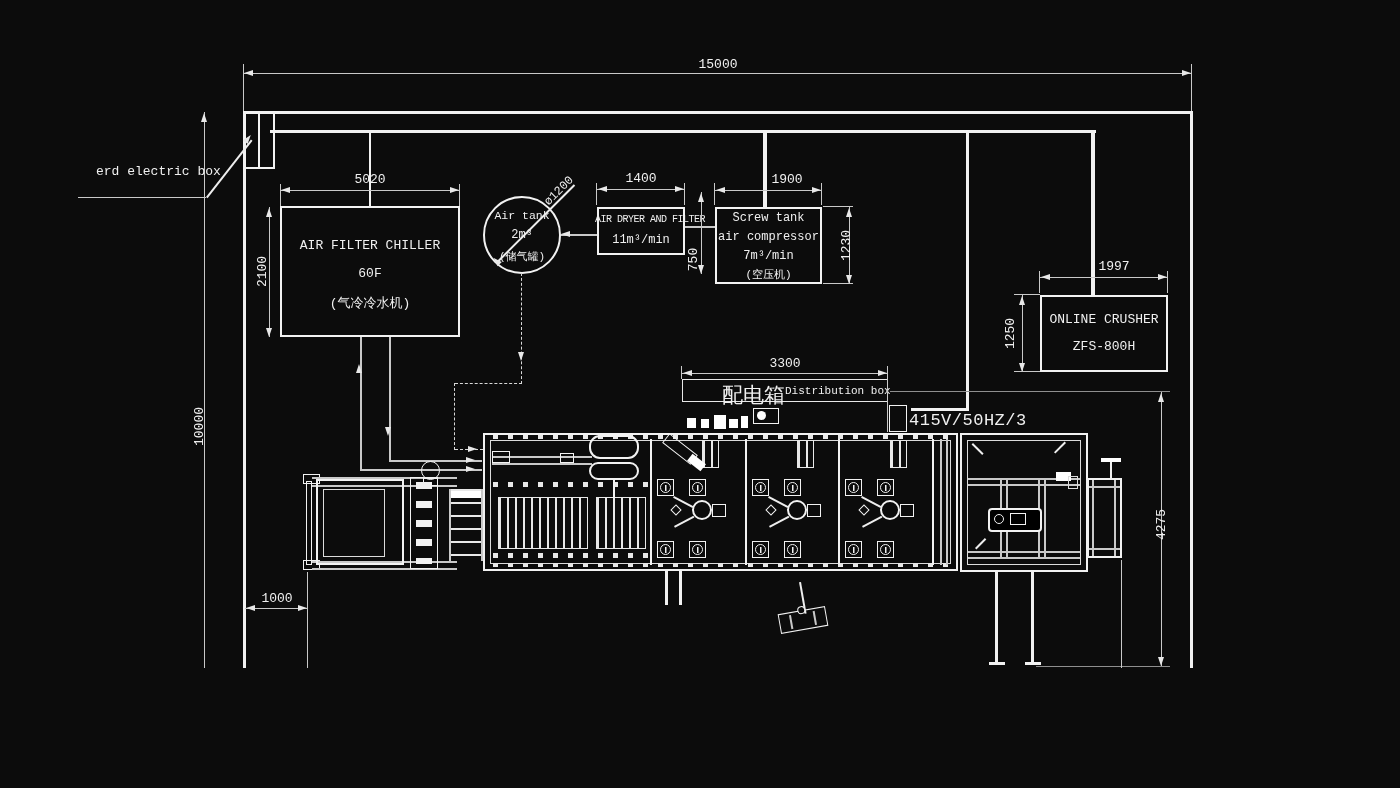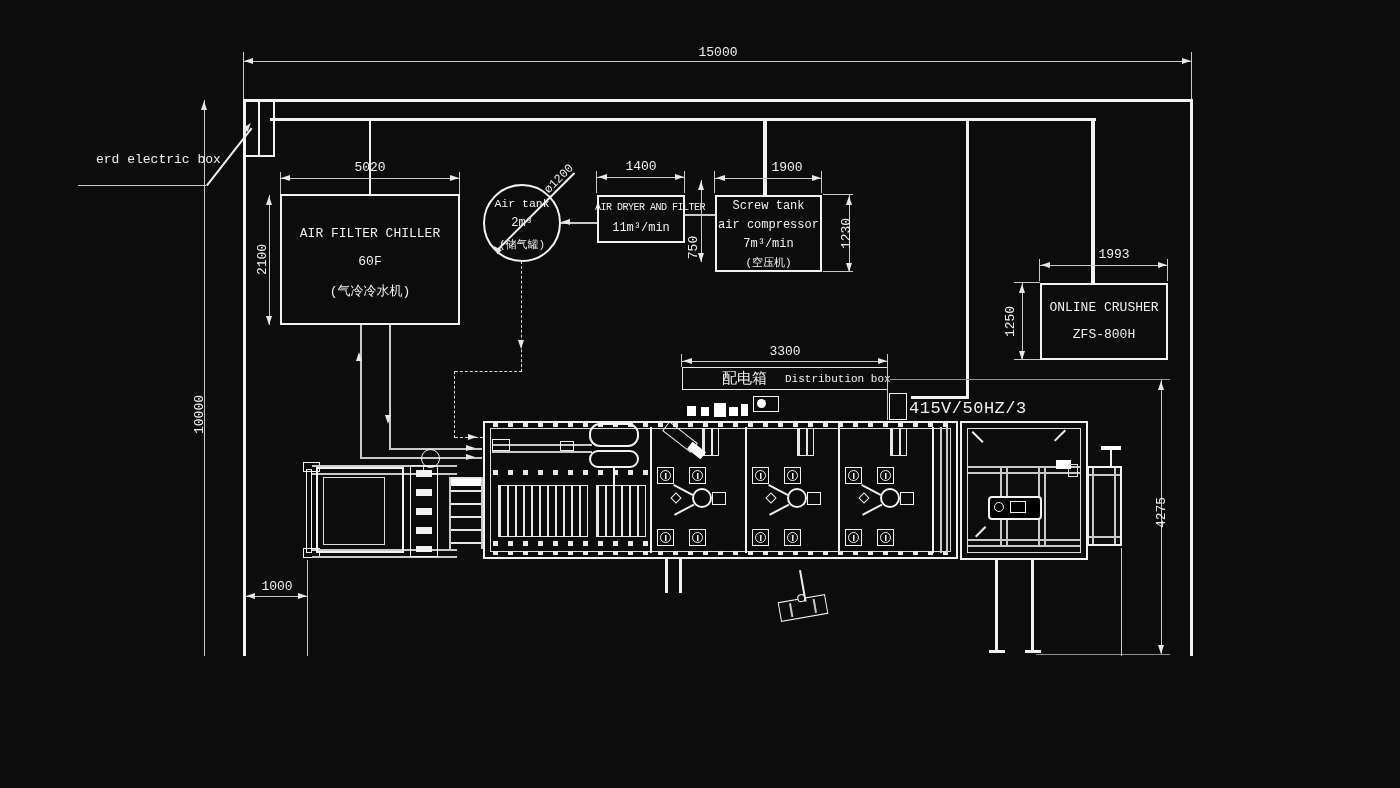--- a/index.html
+++ b/index.html
@@ -1,17 +1,17 @@
 <!DOCTYPE html>
 <html><head>
 <meta charset="utf-8">
 <style>
   html,body{margin:0;padding:0;background:#0c0c0c;}
   .canvas{position:relative;width:1400px;height:656px;background:#0c0c0c;overflow:hidden;
-          font-family:"Liberation Mono","DejaVu Sans Mono",monospace;color:#f0f0f0;}
+          font-family:"Liberation Mono","DejaVu Sans Mono",monospace;color:#f0f0f0;margin-top:12px;}
   .l{position:absolute;background:#f2f2f2;}
   .dl{position:absolute;background:#c9c9c9;}         
   .b{position:absolute;border:2px solid #f2f2f2;box-sizing:border-box;background:transparent;}
   .b1{position:absolute;border:1px solid #dcdcdc;box-sizing:border-box;}
   .b15{position:absolute;border:1.5px solid #f2f2f2;box-sizing:border-box;}
   .t{position:absolute;white-space:nowrap;font-size:13px;color:#f0f0f0;}
   .tc{text-align:center;}
   .vt{position:absolute;font-size:13px;text-align:center;transform:rotate(-90deg);transform-origin:center;white-space:nowrap;}
   .ar{position:absolute;width:0;height:0;border:solid transparent;}
   .ar-l{border-width:3px 9px 3px 0;border-right-color:#e8e8e8;}
@@ -147,30 +147,30 @@
   <div class="vt" style="left:821px;top:226px;width:50px">1230</div>
 
   <div class="b" style="left:1040px;top:283px;width:128px;height:77px"></div>
   <div class="t tc" style="left:1040px;top:300px;width:128px">ONLINE CRUSHER</div>
   <div class="t tc" style="left:1040px;top:327px;width:128px">ZFS-800H</div>
   <div class="dl" style="left:1040px;top:265px;width:128px;height:1px"></div>
   <div class="ar ar-l" style="left:1041px;top:262px"></div>
   <div class="ar ar-r" style="left:1158px;top:262px"></div>
   <div class="dl" style="left:1039px;top:259px;width:1px;height:22px"></div>
   <div class="dl" style="left:1167px;top:259px;width:1px;height:22px"></div>
-  <div class="t tc" style="left:1084px;top:247px;width:60px">1993</div>
+  <div class="t tc" style="left:1084px;top:247px;width:60px">1997</div>
   <div class="dl" style="left:1022px;top:283px;width:1px;height:77px"></div>
   <div class="ar ar-u" style="left:1019px;top:284px"></div>
   <div class="ar ar-d" style="left:1019px;top:351px"></div>
   <div class="dl" style="left:1014px;top:282px;width:26px;height:1px"></div>
   <div class="dl" style="left:1014px;top:359px;width:26px;height:1px"></div>
   <div class="vt" style="left:985px;top:314px;width:50px">1250</div>
 
   <div class="b1" style="left:682px;top:367px;width:206px;height:23px;border-color:#e8e8e8"></div>
-  <div class="t" style="left:722px;top:369px;font-size:15px">配电箱</div>
+  <div class="t" style="left:722px;top:369px;font-size:21px">配电箱</div>
   <div class="t" style="left:785px;top:373px;font-size:11px">Distribution box</div>
   <div class="dl" style="left:682px;top:361px;width:206px;height:1px"></div>
   <div class="ar ar-l" style="left:683px;top:358px"></div>
   <div class="ar ar-r" style="left:878px;top:358px"></div>
   <div class="dl" style="left:681px;top:354px;width:1px;height:13px"></div>
   <div class="dl" style="left:887px;top:354px;width:1px;height:66px"></div>
   <div class="t tc" style="left:755px;top:344px;width:60px">3300</div>
 
   <div class="fill" style="left:687px;top:406px;width:9px;height:10px"></div>
   <div class="fill" style="left:701px;top:407px;width:8px;height:9px"></div>

